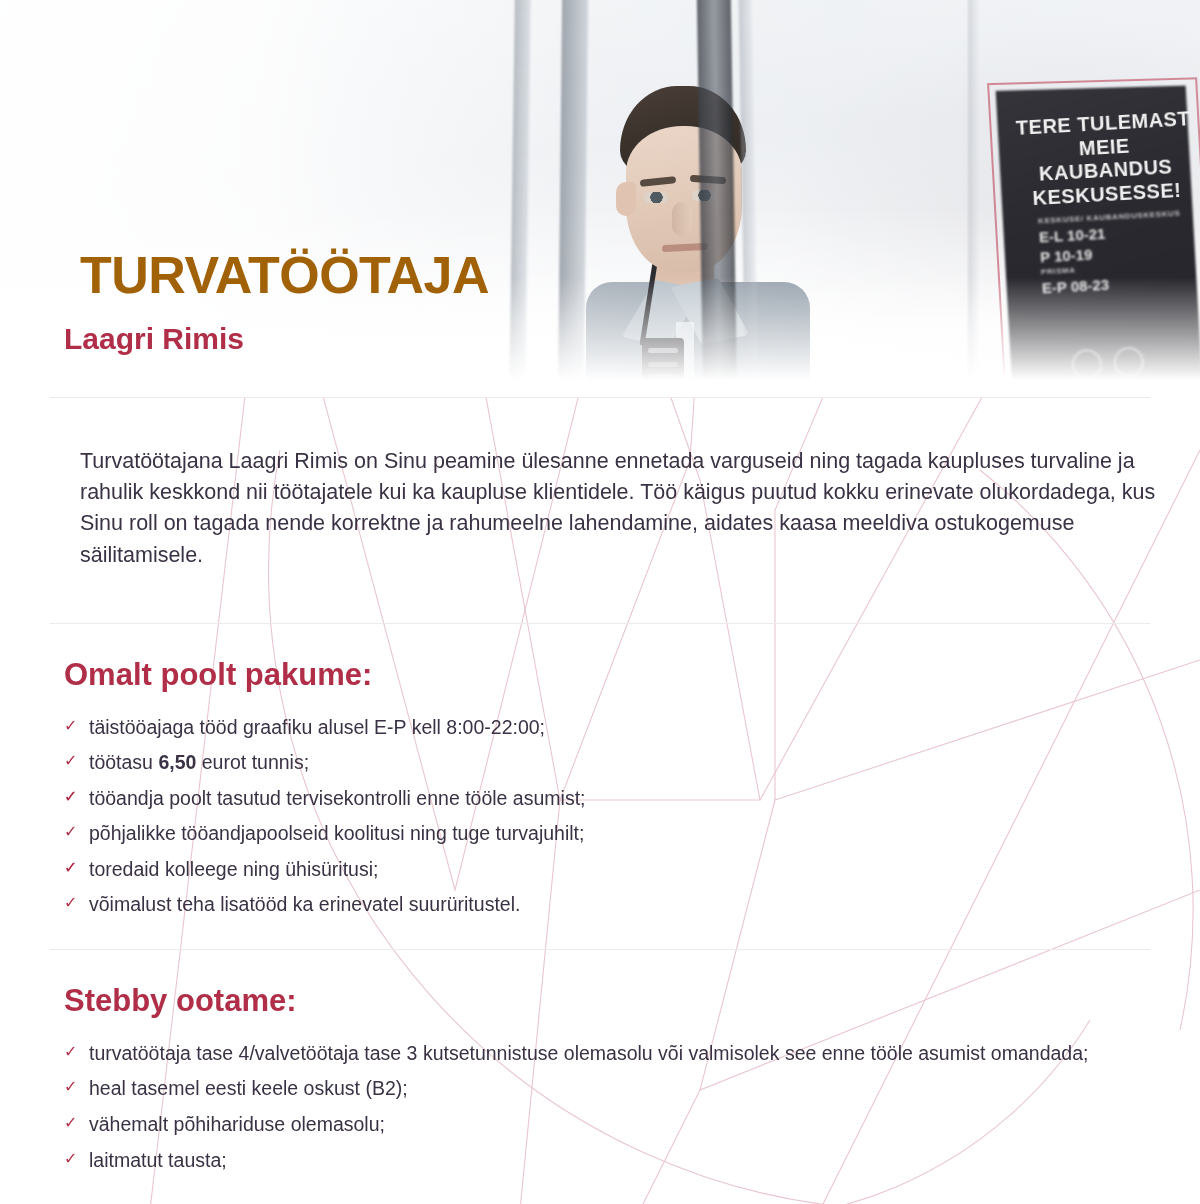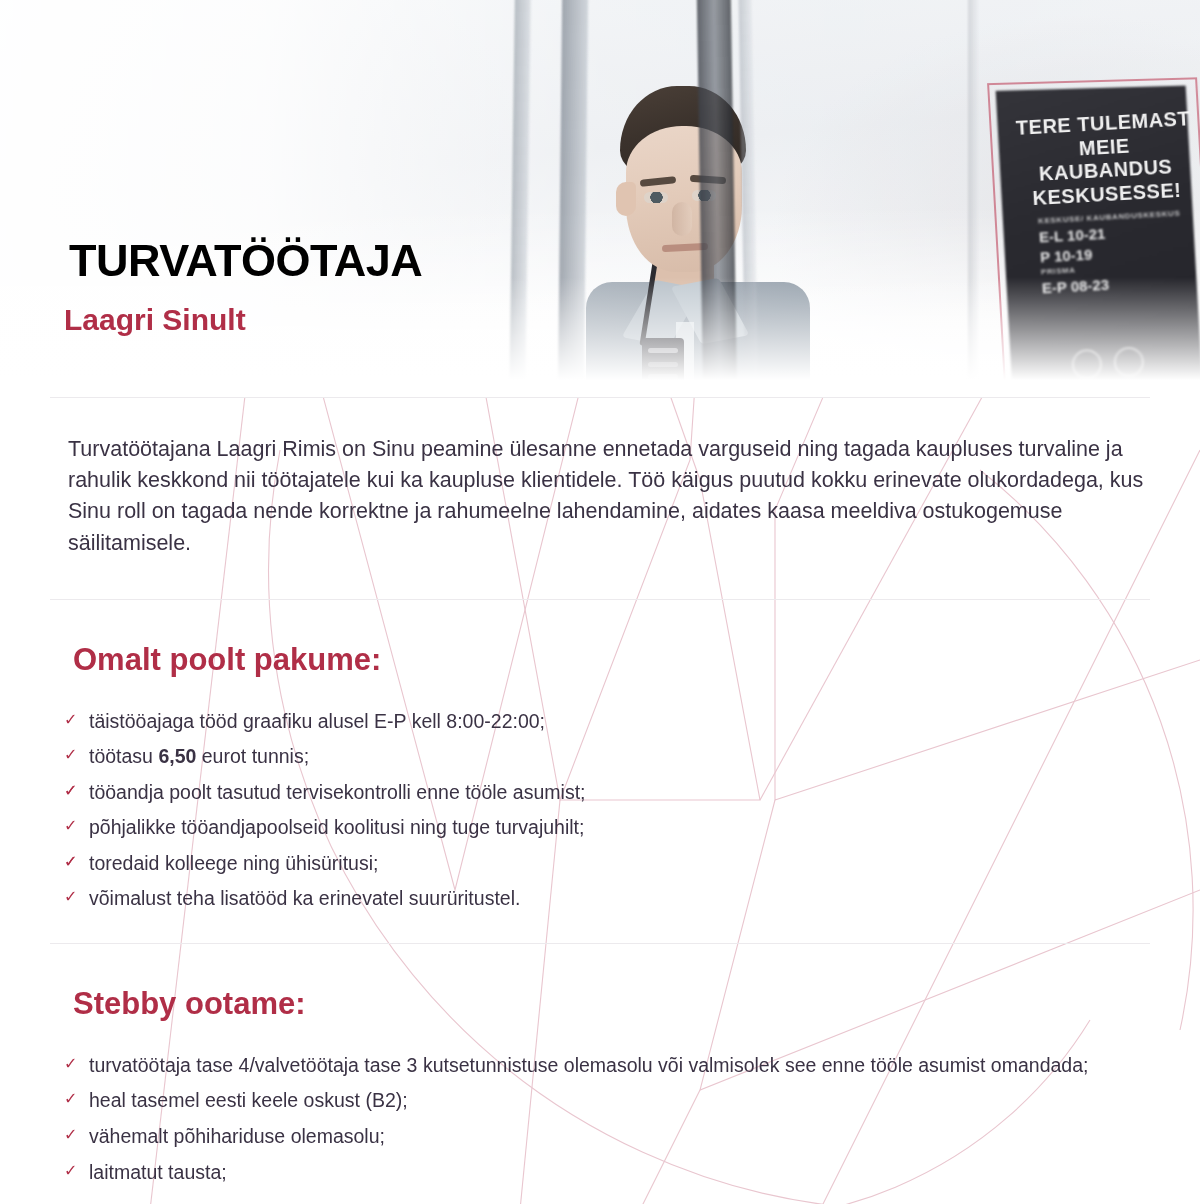--- a/index.html
+++ b/index.html
@@ -149,25 +149,25 @@
   }
 
   .hero-fade {
     position: absolute; left: 0; bottom: 0; width: 1200px; height: 120px;
     background: linear-gradient(to bottom, rgba(255,255,255,0) 0%, #ffffff 86%);
   }
 
   
   .header-text { position: absolute; left: 64px; top: 232px; z-index: 3; }
   .job-title {
-    margin: 5px;
-    font-size: 45px;
+    margin: 16px;
+    font-size: 52px;
     font-weight: bold;
     letter-spacing: -0.5px;
-    color: #000000;
+    color: #a16207;
     line-height: 1.05;
   }
   .job-location {
     margin: 20px 0 0 0;
     font-size: 30px;
     font-weight: bold;
     color: #b02e47;
     line-height: 1.05;
   }
 
@@ -178,31 +178,31 @@
     width: 1200px;
     z-index: 2;
   }
   .rule {
     height: 1px;
     background: #eceaed;
     margin: 0 50px;
   }
 
   .intro {
-    margin: 4px;
+    margin: 16px;
     padding: 32px 28px 0 64px;
     font-size: 21.5px;
     line-height: 1.45;
     color: #3a3244;
     max-width: 1090px;
   }
   .intro-space { height: 36px; }
 
   .section-heading {
-    margin: 9px;
+    margin: 0;
     padding: 34px 36px 0 64px;
     font-size: 31px;
     font-weight: bold;
     color: #b02e47;
     line-height: 1.1;
   }
 
   ul.checklist {
     list-style: none;
     margin: 0;
@@ -300,21 +300,21 @@
     <div class="sign-icons">
       <span></span>
       <span></span>
     </div>
 
     <div class="hero-fade"></div>
   </div>
 
   <div class="header-text">
     <h1 class="job-title">TURVATÖÖTAJA</h1>
-    <h2 class="job-location">Laagri Sinult</h2>
+    <h2 class="job-location">Laagri Rimis</h2>
   </div>
 
   <div class="content">
 
     <div class="rule"></div>
 
     <p class="intro">Turvatöötajana Laagri Rimis on Sinu peamine ülesanne ennetada varguseid ning tagada kaupluses turvaline ja rahulik keskkond nii töötajatele kui ka kaupluse klientidele. Töö käigus puutud kokku erinevate olukordadega, kus Sinu roll on tagada nende korrektne ja rahumeelne lahendamine, aidates kaasa meeldiva ostukogemuse säilitamisele.</p>
     <div class="intro-space"></div>
 
     <div class="rule"></div>

